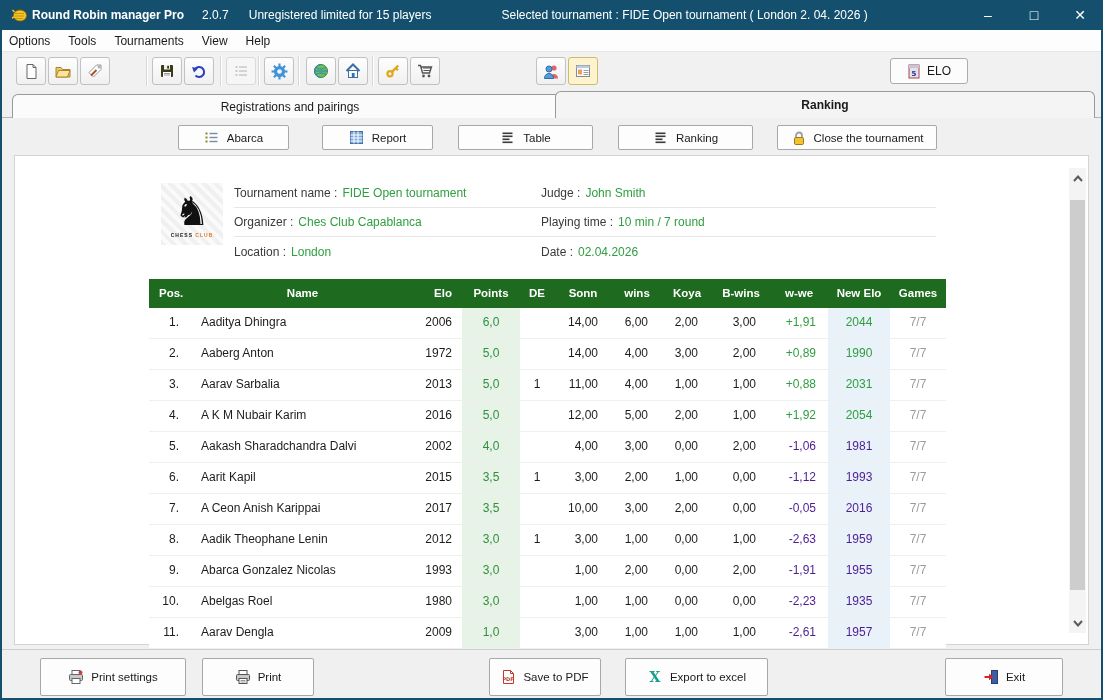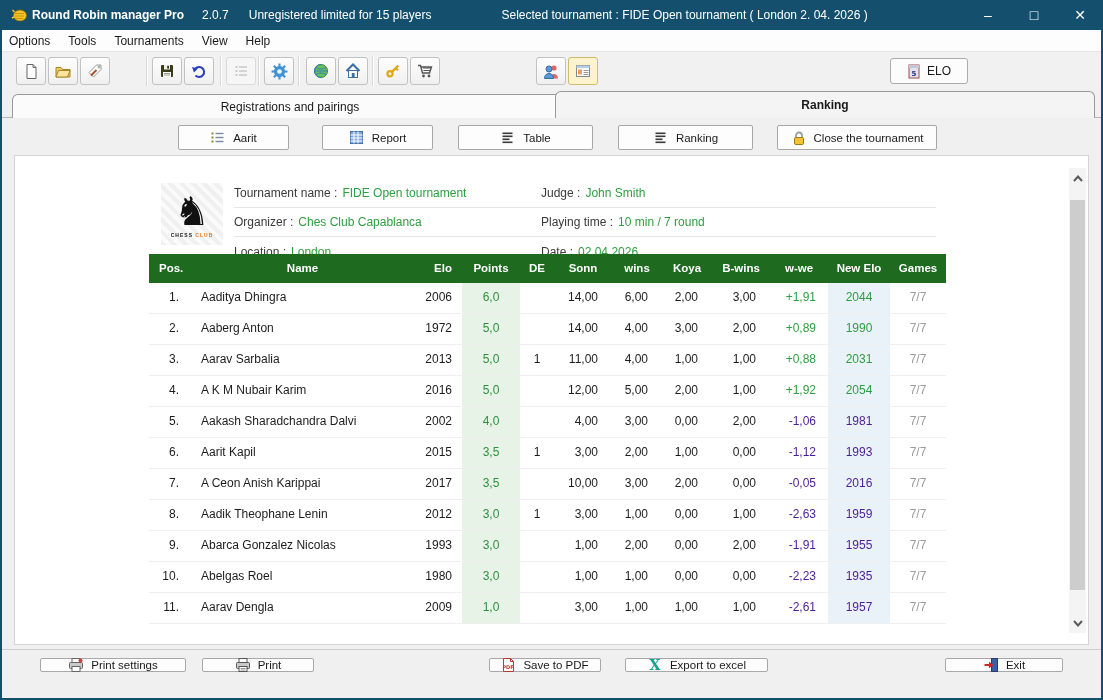--- a/index.html
+++ b/index.html
@@ -53,21 +53,21 @@
   .logo .knight{font-size:40px;line-height:40px;color:#111;}
   .logo .cap{font-size:5px;letter-spacing:1px;font-weight:bold;margin-top:1px;}
   .logo .cap .c1{color:#1a1a1a;} .logo .cap .c2{color:#e07a1f;}
   .infogrid{position:absolute;left:219px;top:23px;width:702px;display:grid;
     grid-template-columns:307px 395px;grid-auto-rows:29px;font-size:12px;}
   .icell{display:flex;align-items:center;text-align:center;}
   .icell.ib{border-bottom:1px solid #e6e6e6;}
   .ilabel{color:#3a3a3a;}
   .ival{color:#2e9e40;margin-left:5px;}
   
-  .rtable{position:absolute;left:134px;top:98px;width:797px;}
+  .rtable{position:absolute;left:134px;top:123px;width:797px;}
   .thead,.trow{display:grid;grid-template-columns:42px 223px 48px 58px 34px 58px 50px 50px 58px 58px 62px 56px;}
   .thead{background:#1e6b20;height:29px;}
   .th{color:#fff;font-weight:bold;font-size:11.5px;line-height:29px;text-align:center;}
   .th.h-pos{text-align:left;padding-left:10px;}
   .th.h-elo{text-align:right;padding-right:10px;}
   .trow{height:30px;border-bottom:1px solid #efefef;background:#fff;}
   .cell{font-size:12px;line-height:29px;color:#1c1c1c;white-space:nowrap;overflow:hidden;}
   .c-pos{text-align:right;padding-right:12px;}
   .c-name{text-align:left;padding-left:10px;}
   .c-elo{text-align:right;padding-right:10px;}
@@ -79,21 +79,21 @@
   .c-games{text-align:center;color:#9b9b9b;}
   .pos{color:#2e9e40;} .neg{color:#4c1d95;}
   
   .vscroll{position:absolute;right:2px;top:12px;width:17px;height:465px;background:#f4f4f4;}
   .varrow{position:absolute;left:0;width:17px;height:20px;display:flex;align-items:center;justify-content:center;background:#f4f4f4;}
   .varrow.up{top:0;} .varrow.down{bottom:0;}
   .vthumb{position:absolute;left:1px;top:32px;width:15px;height:390px;background:#cdcdcd;}
   
   .footer{position:absolute;left:0;top:649px;width:1103px;height:45px;background:#f0f0f0;
     border-top:1px solid #cfcfcf;}
-  .fbtn{position:absolute;top:8px;height:14px;background:#fdfdfd;border:1px solid #a8a8a8;border-radius:2px;
+  .fbtn{position:absolute;top:8px;height:38px;background:#fdfdfd;border:1px solid #a8a8a8;border-radius:2px;
     display:flex;align-items:center;justify-content:center;gap:7px;font-size:11.5px;color:#1a1a1a;box-sizing:border-box;}
 </style>
 </head>
 <body>
 
 <div class="titlebar">
   <span class="appicon">
     <svg width="18" height="18" viewBox="0 0 18 18">
         <g fill="#f6c428" stroke="#8a6a00" stroke-width="0.8">
           <ellipse cx="10" cy="9.5" rx="6.5" ry="5.5"></ellipse>
@@ -255,21 +255,21 @@
     <svg width="15" height="15">
         <g>
           <rect x="1.5" y="2.5" width="2" height="2" fill="#8a8a2a"></rect>
           <rect x="5.5" y="2.8" width="8" height="1.4" fill="#7a8aa0"></rect>
           <rect x="1.5" y="6.5" width="2" height="2" fill="#8a8a2a"></rect>
           <rect x="5.5" y="6.8" width="8" height="1.4" fill="#7a8aa0"></rect>
           <rect x="1.5" y="10.5" width="2" height="2" fill="#8a8a2a"></rect>
           <rect x="5.5" y="10.8" width="8" height="1.4" fill="#7a8aa0"></rect>
         </g>
       </svg>
-    <span>Aarit</span>
+    <span>Abarca</span>
   </div>
   <div class="abtn" style="left:322px;width:111px">
     <svg width="15" height="15">
         <rect x="1.5" y="1.5" width="12" height="12" fill="#7fa8dc" stroke="#4472a8"></rect>
         <path d="M1.5 5 h12 M1.5 8 h12 M1.5 11 h12 M5 1.5 v12 M9 1.5 v12" stroke="#fff"></path>
       </svg>
     <span>Report</span>
   </div>
   <div class="abtn" style="left:458px;width:135px">
     <svg width="15" height="15">

